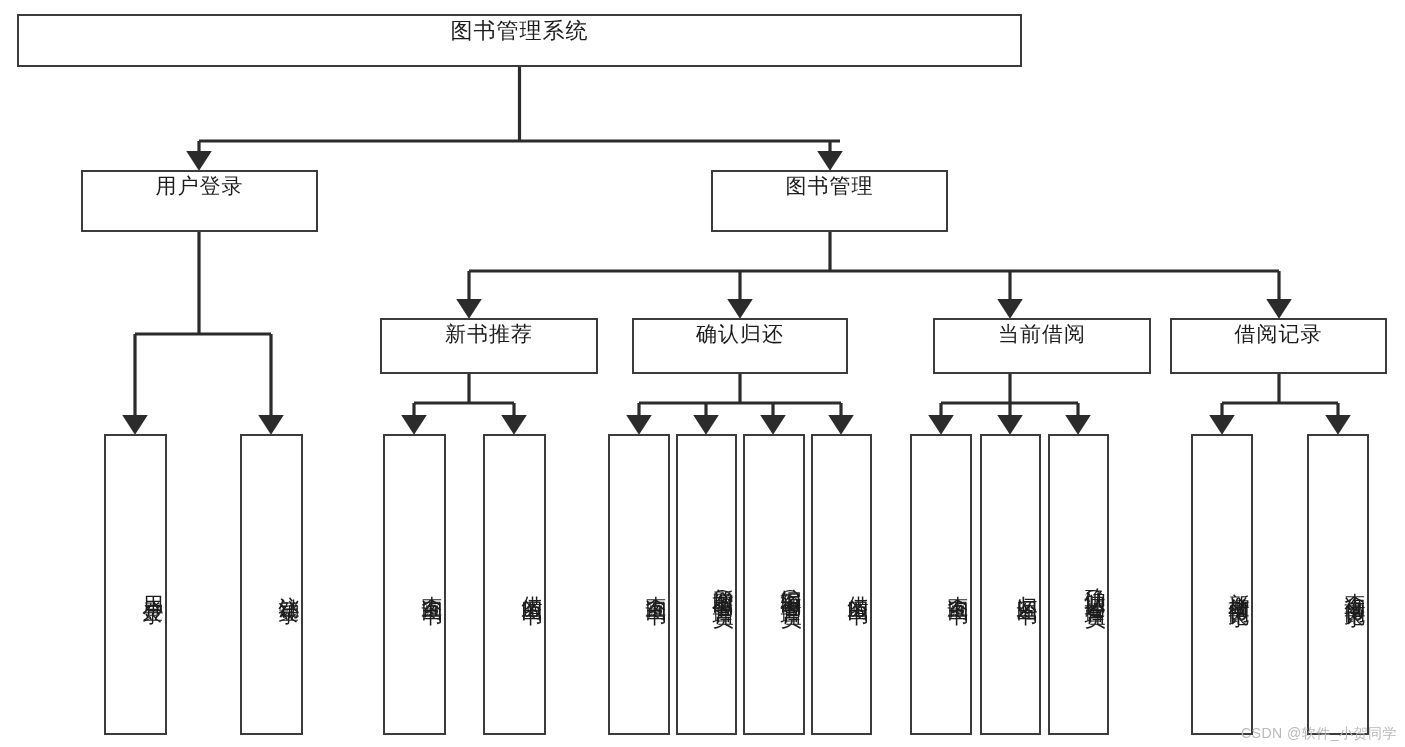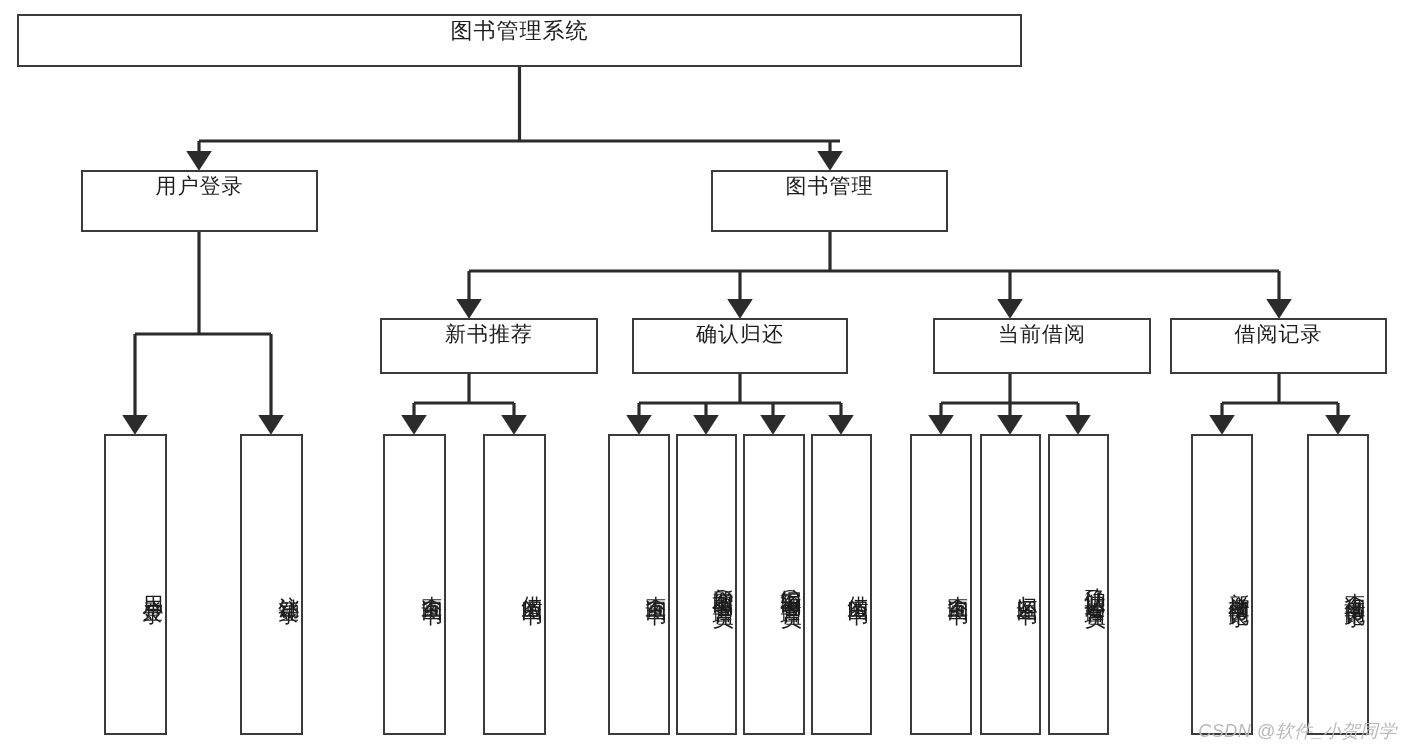--- a/index.html
+++ b/index.html
@@ -17,22 +17,22 @@
   .node-box.horiz{font-size:21px;letter-spacing:1px;}
   .node-box.root{font-size:22px;letter-spacing:1px;}
   .node-box.vert{
     writing-mode:vertical-rl;text-orientation:upright;
     font-size:21px;line-height:1.18;letter-spacing:3px;
     padding:8px 0;align-items:flex-start;justify-content:center;
   }
   .node-label{display:block;white-space:nowrap;}
   .watermark{
     position:absolute;right:8px;bottom:4px;
-    font-size:18px;color:#b9b9b9;letter-spacing:0.5px;
-    user-select:none;pointer-events:none;white-space:nowrap;font-style:italic;
+    font-size:14px;color:#b9b9b9;letter-spacing:0.5px;
+    user-select:none;pointer-events:none;white-space:nowrap;
   }
 </style>
 </head>
 <body>
 
 <div id="diagram-root">
 
   <svg id="tree-svg" viewBox="0 0 1405 747" xmlns="http://www.w3.org/2000/svg">
     <defs>
       <marker id="arrowhead" markerWidth="11" markerHeight="11" refX="2.2" refY="4" orient="auto" markerUnits="strokeWidth">

